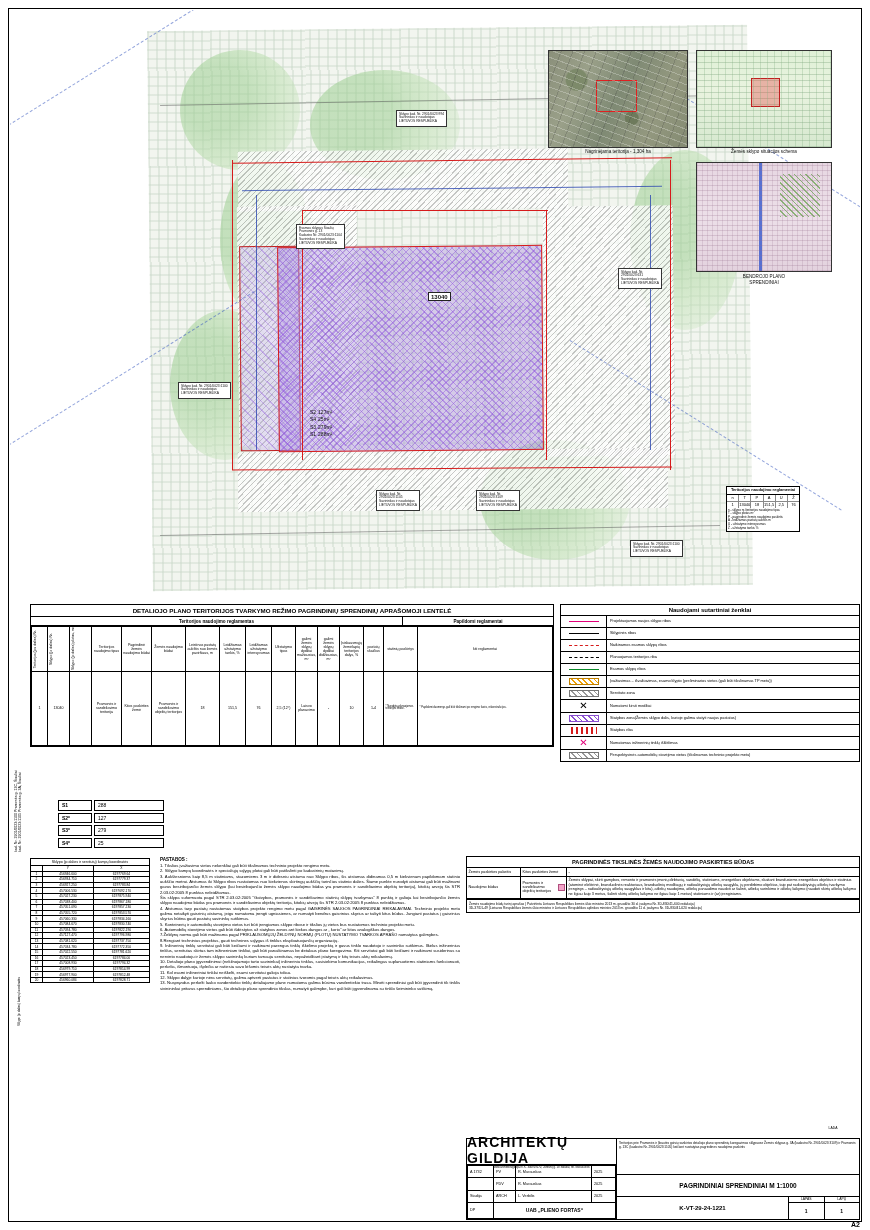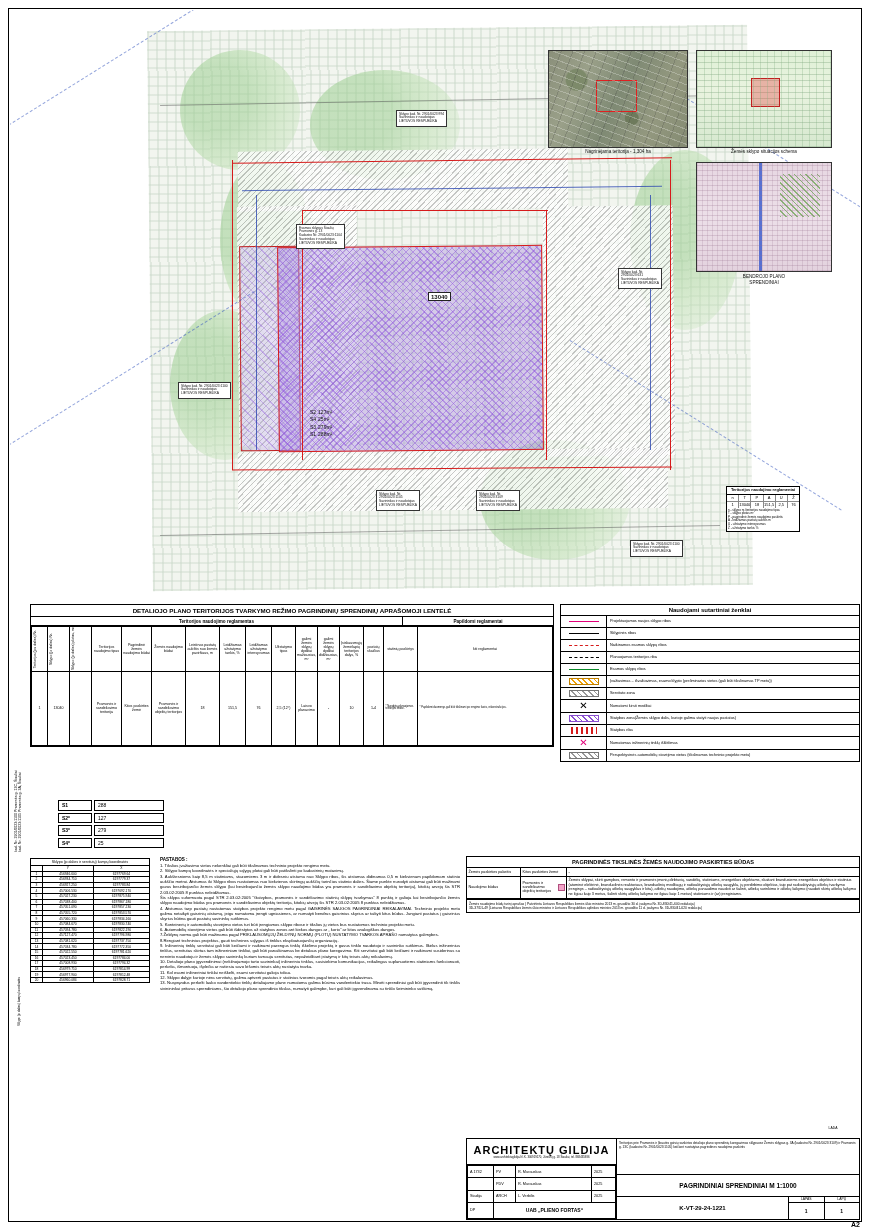--- a/index.html
+++ b/index.html
@@ -188,21 +188,21 @@
   .usetable .c1 { width:54px; border-right:0.5px solid #000; font-size:3.8px; padding:1.5px; display:flex; align-items:center; line-height:1.15;}
   .usetable .c2 { width:46px; border-right:0.5px solid #000; font-size:3.8px; padding:1.5px; display:flex; align-items:center;}
   .usetable .c3 { flex:1; font-size:3.8px; padding:1.5px; line-height:1.2;}
   .pinkchip { display:inline-block; width:12px; height:7px; background:#f2a3c8; border:.5px solid #b04f7e; }
   .usenote { font-size:3.3px; line-height:1.25; padding:2px; border-top:0.5px solid #000; white-space:pre-line;}
 
   
   .titleblock { position:absolute; left:466px; top:1138px; width:394px; height:82px; border:0.8px solid #000; display:flex;}
   .tb-left { width:150px; border-right:0.7px solid #000; display:flex; flex-direction:column;}
   .tb-logo { height:26px; border-bottom:0.6px solid #000; display:flex; align-items:center; justify-content:center; flex-direction:column;}
-  .tb-logo .nm { font-size:11px; letter-spacing:1px; font-weight:bold;}
+  .tb-logo .nm { font-size:14px; letter-spacing:1px; font-weight:bold;}
   .tb-logo .ad { font-size:2.8px; text-align:center; line-height:1.15; white-space:pre-line;}
   .tb-people { flex:1; }
   .tb-people table { border-collapse:collapse; width:100%; height:100%;}
   .tb-people td { border:0.5px solid #000; font-size:3.8px; padding:0.8px 2px;}
   .tb-right { flex:1; display:flex; flex-direction:column;}
   .tb-desc { font-size:3.2px; padding:2px; border-bottom:0.6px solid #000; line-height:1.25; height:36px; white-space:pre-line;}
   .tb-name { flex:1; display:flex; align-items:center; justify-content:center; font-size:6.5px; font-weight:bold; border-bottom:0.6px solid #000;}
   .tb-foot { display:flex; height:22px;}
   .tb-code { flex:1; display:flex; align-items:center; justify-content:center; font-size:6px; font-weight:bold; border-right:0.6px solid #000;}
   .tb-pg { width:70px; display:flex; flex-direction:column;}

